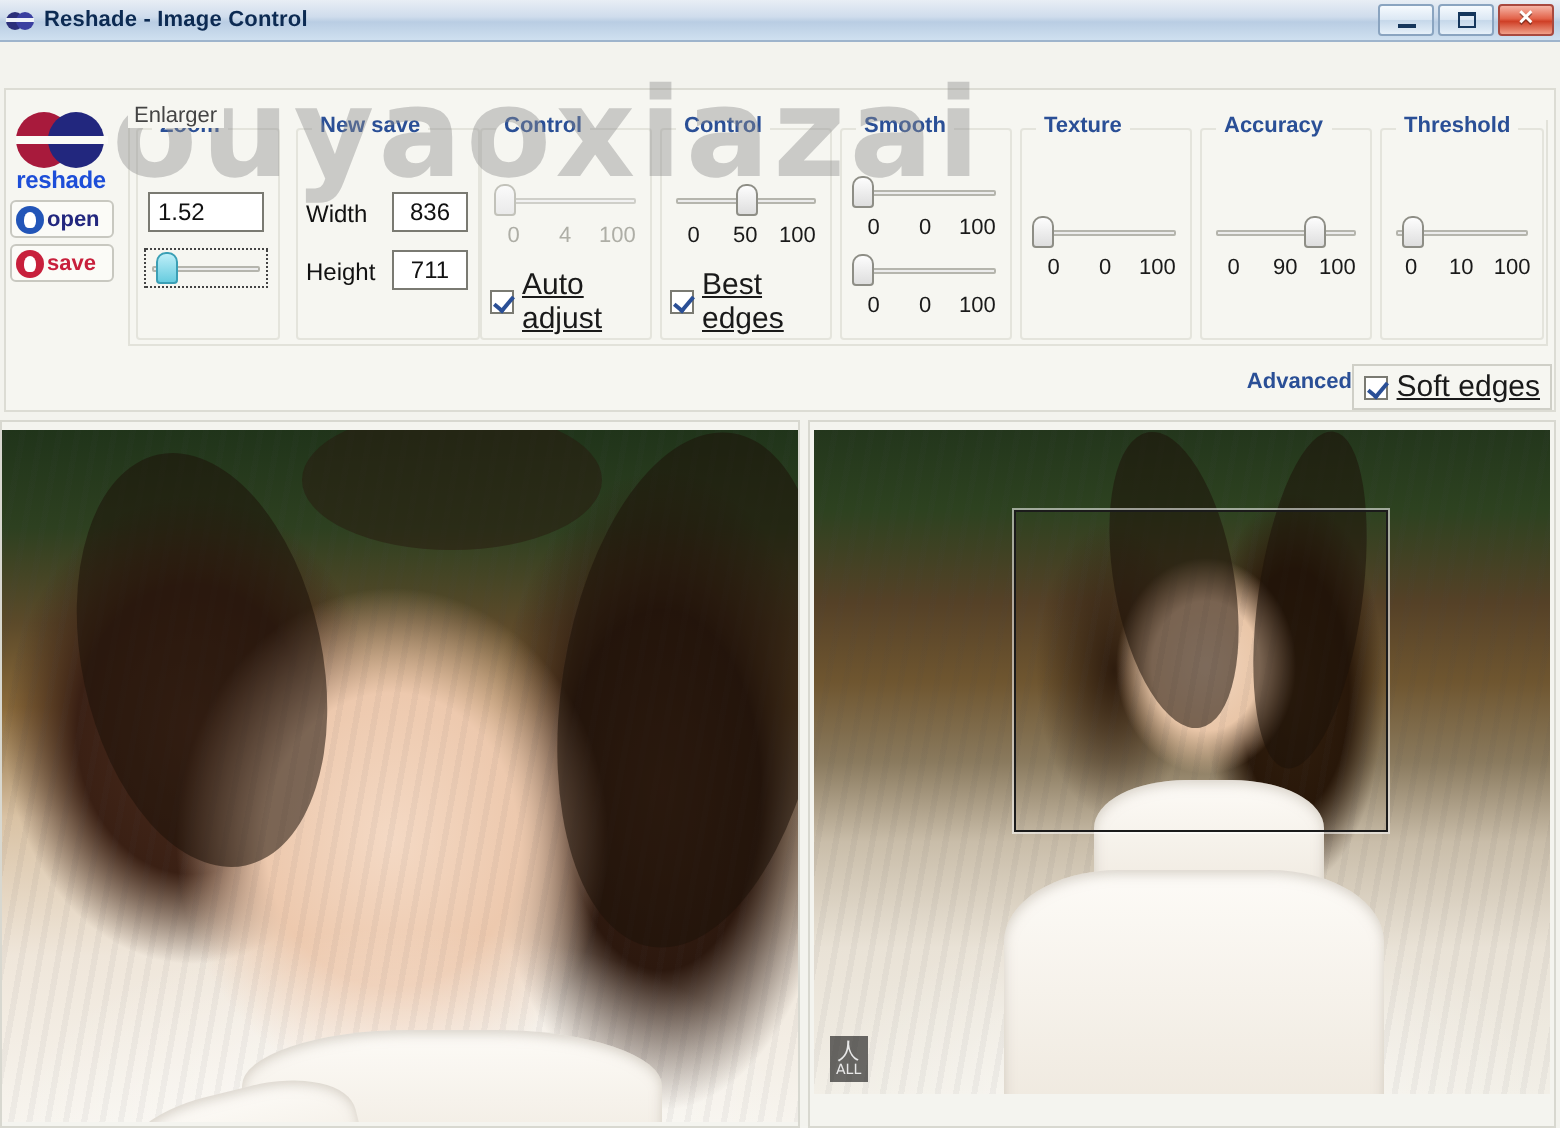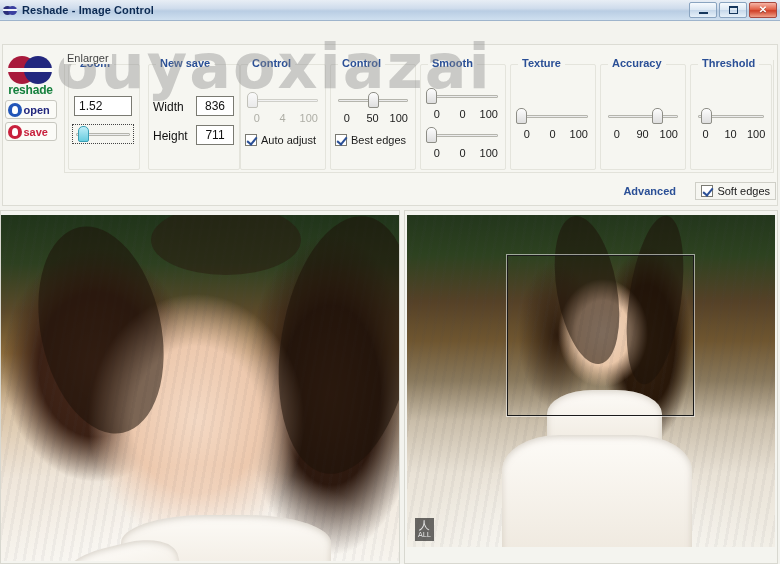--- a/index.html
+++ b/index.html
@@ -86,21 +86,21 @@
   .logo-mark { position: relative; width: 46px; height: 28px; }
   .logo-mark .lc {
     position: absolute; top: 0; width: 28px; height: 28px; border-radius: 50%;
   }
   .logo-mark .lc.a { left: 0; background: #a81a3c; }
   .logo-mark .lc.b { left: 16px; background: #22277e; }
   .logo-mark .lband {
     position: absolute; left: 0; top: 12px; width: 46px; height: 4px; background: #fbfbf7;
   }
   .logo-text {
-    font-size: 12px; color: #15803d; font-weight: bold; margin-top: -1px; letter-spacing: -.2px; text-align: center;
+    font-size: 12px; color: #1d4ed8; font-weight: bold; margin-top: -1px; letter-spacing: -.2px; text-align: center;
   }
   .tool-btn {
     width: 52px; height: 19px; margin-top: 3px;
     border: 1px solid #c8c8c0; border-radius: 3px; background: #fbfbf7;
     display: flex; align-items: center; padding-left: 2px;
   }
   .tool-dot { width: 14px; height: 14px; border-radius: 50%; position: relative; flex: none; }
   .tool-dot.blue { background: #2255b8; }
   .tool-dot.red  { background: #c8203c; }
   .tool-dot::after {
@@ -147,21 +147,21 @@
     border-color: #3a9fb5;
   }
   .slider.dis .track { background: #f2f2f2; border-color: #cfcfc9; }
   .slider.dis .thumb { background: linear-gradient(to bottom,#fafafa,#eaeaea); border-color: #c2c2ba; }
 
   .ticks { display: flex; font-size: 11px; color: #1a1a1a; }
   .ticks.dis { color: #aeaea6; }
   .ticks span { text-align: center; }
 
   
-  .cbx { display: flex; align-items: flex-start; font-size: 11px; color: #1a1a1a; }
+  .cbx { display: flex; align-items: center; font-size: 15px; color: #1a1a1a; text-decoration: underline; }
   .cbx .bx {
     width: 12px; height: 12px; border: 1px solid #7a7a72; background: #fff;
     margin-right: 4px; position: relative; flex: none;
   }
   .cbx .bx.on::after {
     content: ""; position: absolute; left: 3px; top: 0px;
     width: 4px; height: 8px; border: solid #2a4f96;
     border-width: 0 2px 2px 0; transform: rotate(40deg);
   }
 

